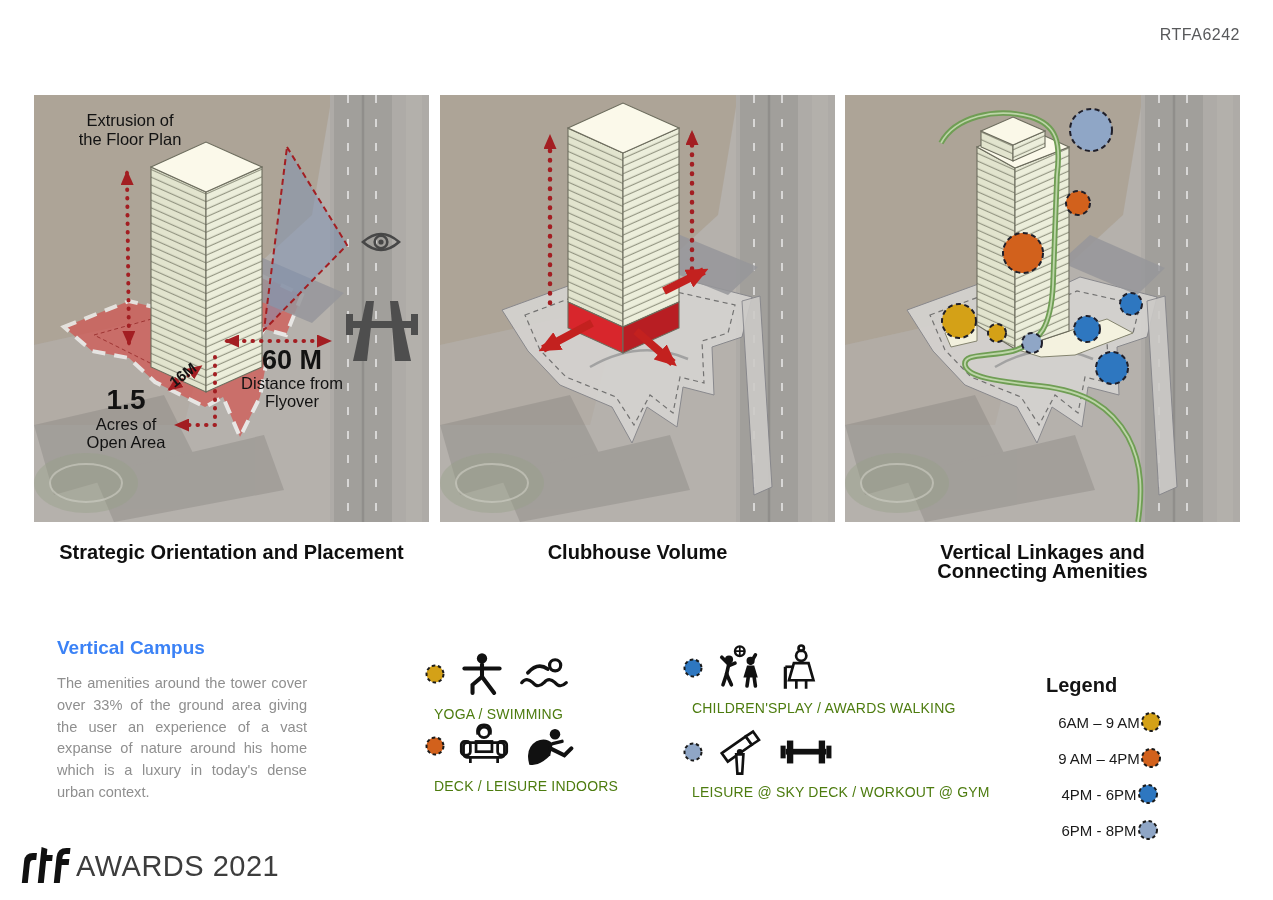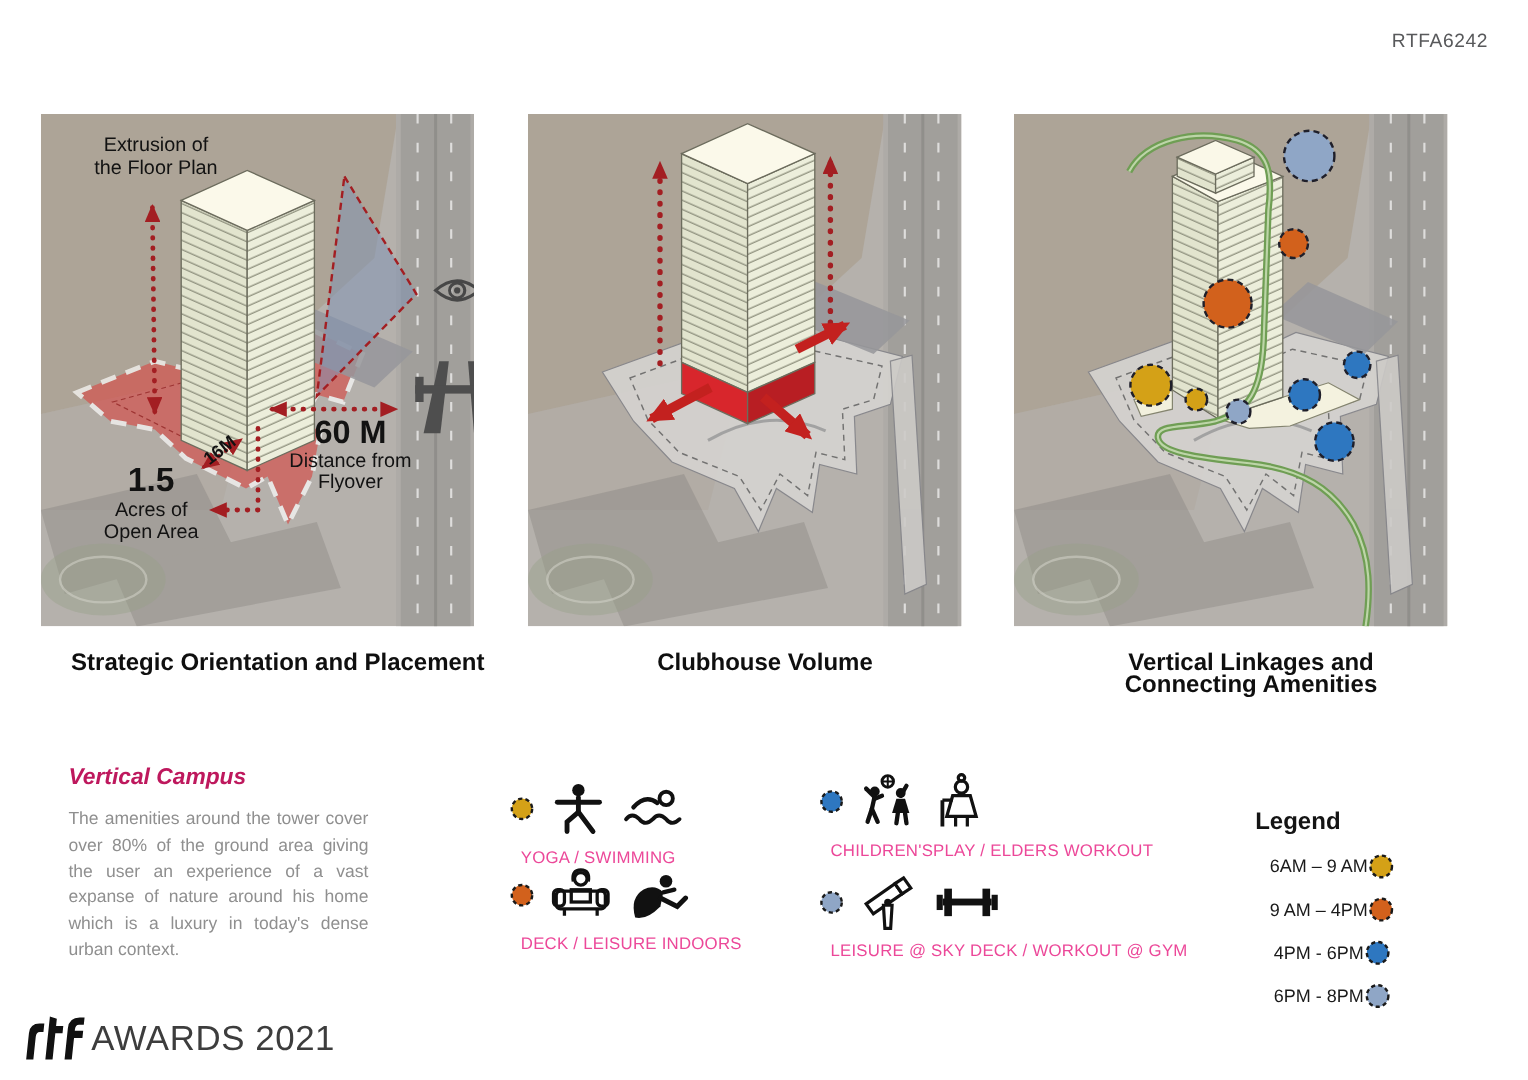--- a/index.html
+++ b/index.html
@@ -1,31 +1,31 @@
 <!DOCTYPE html>
 <html><head>
 <meta charset="utf-8">
 <style>
   html,body{margin:0;padding:0;background:#ffffff;}
   #page{position:relative;width:1273px;height:900px;background:#ffffff;overflow:hidden;
         font-family:"Liberation Sans",sans-serif;color:#121212;}
   .code{position:absolute;top:26px;right:33px;font-size:16px;color:#58595b;letter-spacing:.5px;}
-  .panel{position:absolute;top:95px;width:361px;height:427px;overflow:hidden;}
+  .panel{position:absolute;top:95px;width:395px;height:427px;overflow:hidden;}
   .panel svg{display:block;}
   .panel text{font-family:"Liberation Sans",sans-serif;fill:#121212;}
   #panel1{left:34px;} #panel2{left:440px;} #panel3{left:845px;}
   .caption{position:absolute;top:543px;width:395px;text-align:center;
            font-size:20px;font-weight:bold;line-height:19px;color:#0f0f0f;}
   #cap1{left:34px;} #cap2{left:440px;} #cap3{left:845px;}
   .vc{position:absolute;left:57px;top:637px;width:250px;}
-  .vc-title{font-size:19px;font-weight:bold;color:#be185d;font-style:italic;}
+  .vc-title{font-size:19px;font-weight:bold;color:#3b82f6;}
   .vc-body{margin-top:14px;font-size:14.6px;line-height:21.8px;color:#8f8f8f;text-align:justify;}
   .amenity{position:absolute;}
   .amenity-row{display:flex;align-items:center;gap:13px;height:48px;}
-  .amenity-label{margin-top:8px;margin-left:10px;font-size:14px;color:#ec4899;white-space:nowrap;letter-spacing:.2px;}
+  .amenity-label{margin-top:8px;margin-left:10px;font-size:14px;color:#4d7c0f;white-space:nowrap;letter-spacing:.2px;}
   .legend{position:absolute;left:1046px;top:630px;width:128px;margin-top:44px;}
   .legend-title{font-size:20px;font-weight:bold;color:#141414;}
   .legend-row{display:flex;justify-content:center;align-items:center;margin-top:14px;height:22px;}
   .legend-label{font-size:15px;color:#1a1a1a;white-space:nowrap;}
   .footer{position:absolute;left:20px;top:843px;display:flex;align-items:center;gap:4px;}
   .award-text{font-size:29px;color:#3d3d3d;letter-spacing:.5px;}
   .defs{position:absolute;width:0;height:0;}
 </style>
 </head>
 <body>
@@ -223,21 +223,21 @@
   <div class="caption" id="cap2">
     <div>Clubhouse Volume</div>
   </div>
   <div class="caption" id="cap3">
     <div>Vertical Linkages and</div>
     <div>Connecting Amenities</div>
   </div>
 
   <div class="vc">
     <div class="vc-title">Vertical Campus</div>
-    <div class="vc-body">The amenities around the tower cover over 80% of the ground area giving the user an experience of a vast expanse of nature around his home which is a luxury in today's dense urban context.</div>
+    <div class="vc-body">The amenities around the tower cover over 33% of the ground area giving the user an experience of a vast expanse of nature around his home which is a luxury in today's dense urban context.</div>
   </div>
 
   <div class="amenity" style="left:424px;top:650px">
     <div class="amenity-row">
       <svg width="22" height="22">
         <circle cx="11" cy="11" r="8.5" stroke="#1a1a1a" stroke-width="2" stroke-dasharray="3.5 2.6" fill="#d4a117"></circle>
       </svg>
       <svg width="46" height="46" viewBox="0 0 34 34">
         <circle cx="17" cy="5.5" r="3.8" fill="#111"></circle>
         <g stroke="#111" stroke-width="3" fill="none" stroke-linecap="round">
@@ -310,21 +310,21 @@
         <g stroke="#111" stroke-width="2.2" fill="none">
           <circle cx="19" cy="3.8" r="2.2"></circle>
           <circle cx="19" cy="10" r="4.2"></circle>
           <path d="M13,16 L25,16 L29,30 L9,30 Z"></path>
           <path d="M15,30 L15,37 M23,30 L23,37"></path>
           <path d="M13,19 L6,19"></path>
           <path d="M6,19 L6,37" stroke-width="2.6"></path>
         </g>
       </svg>
     </div>
-    <div class="amenity-label">CHILDREN'SPLAY / ELDERS WORKOUT</div>
+    <div class="amenity-label">CHILDREN'SPLAY / AWARDS WALKING</div>
   </div>
 
   <div class="amenity" style="left:682px;top:728px">
     <div class="amenity-row">
       <svg width="22" height="22">
         <circle cx="11" cy="11" r="8.5" stroke="#1a1a1a" stroke-width="2" stroke-dasharray="3.5 2.6" fill="#8fa6c6"></circle>
       </svg>
       <svg width="48" height="48" viewBox="0 0 40 40">
         <g stroke="#111" stroke-width="2.2" fill="#ffffff">
           <polygon points="4,21 24,7 29,14 9,28"></polygon>

